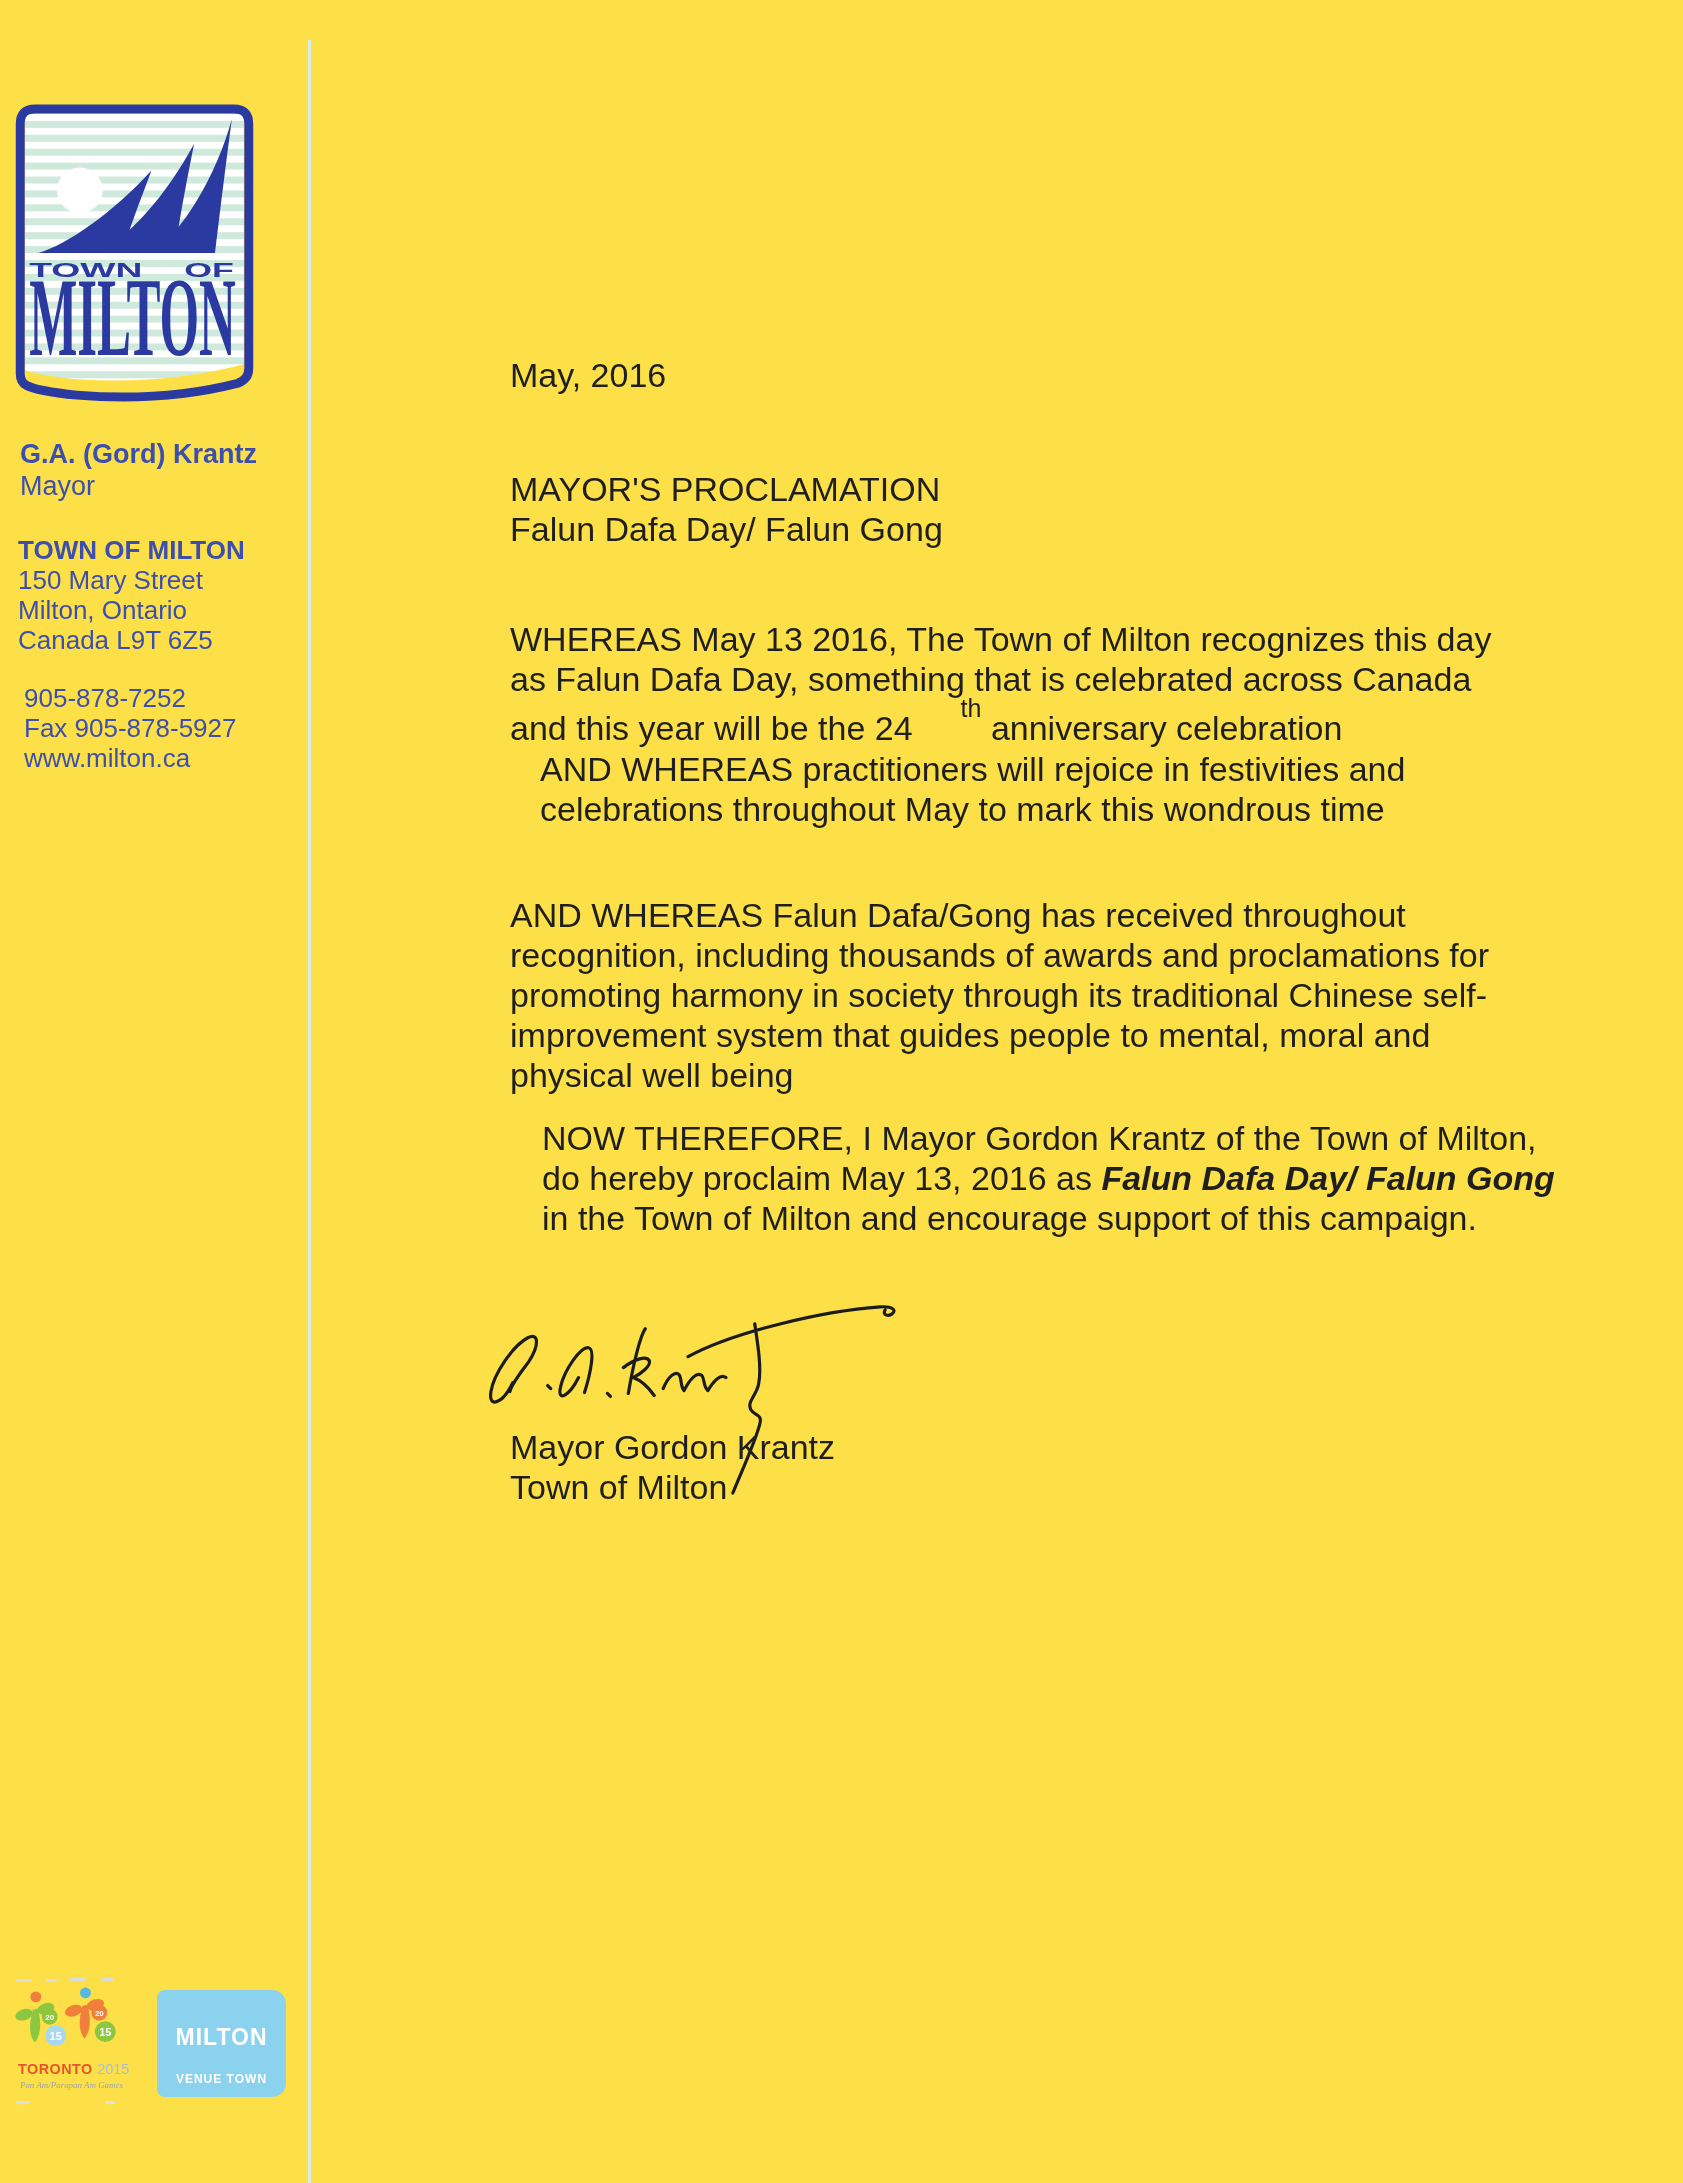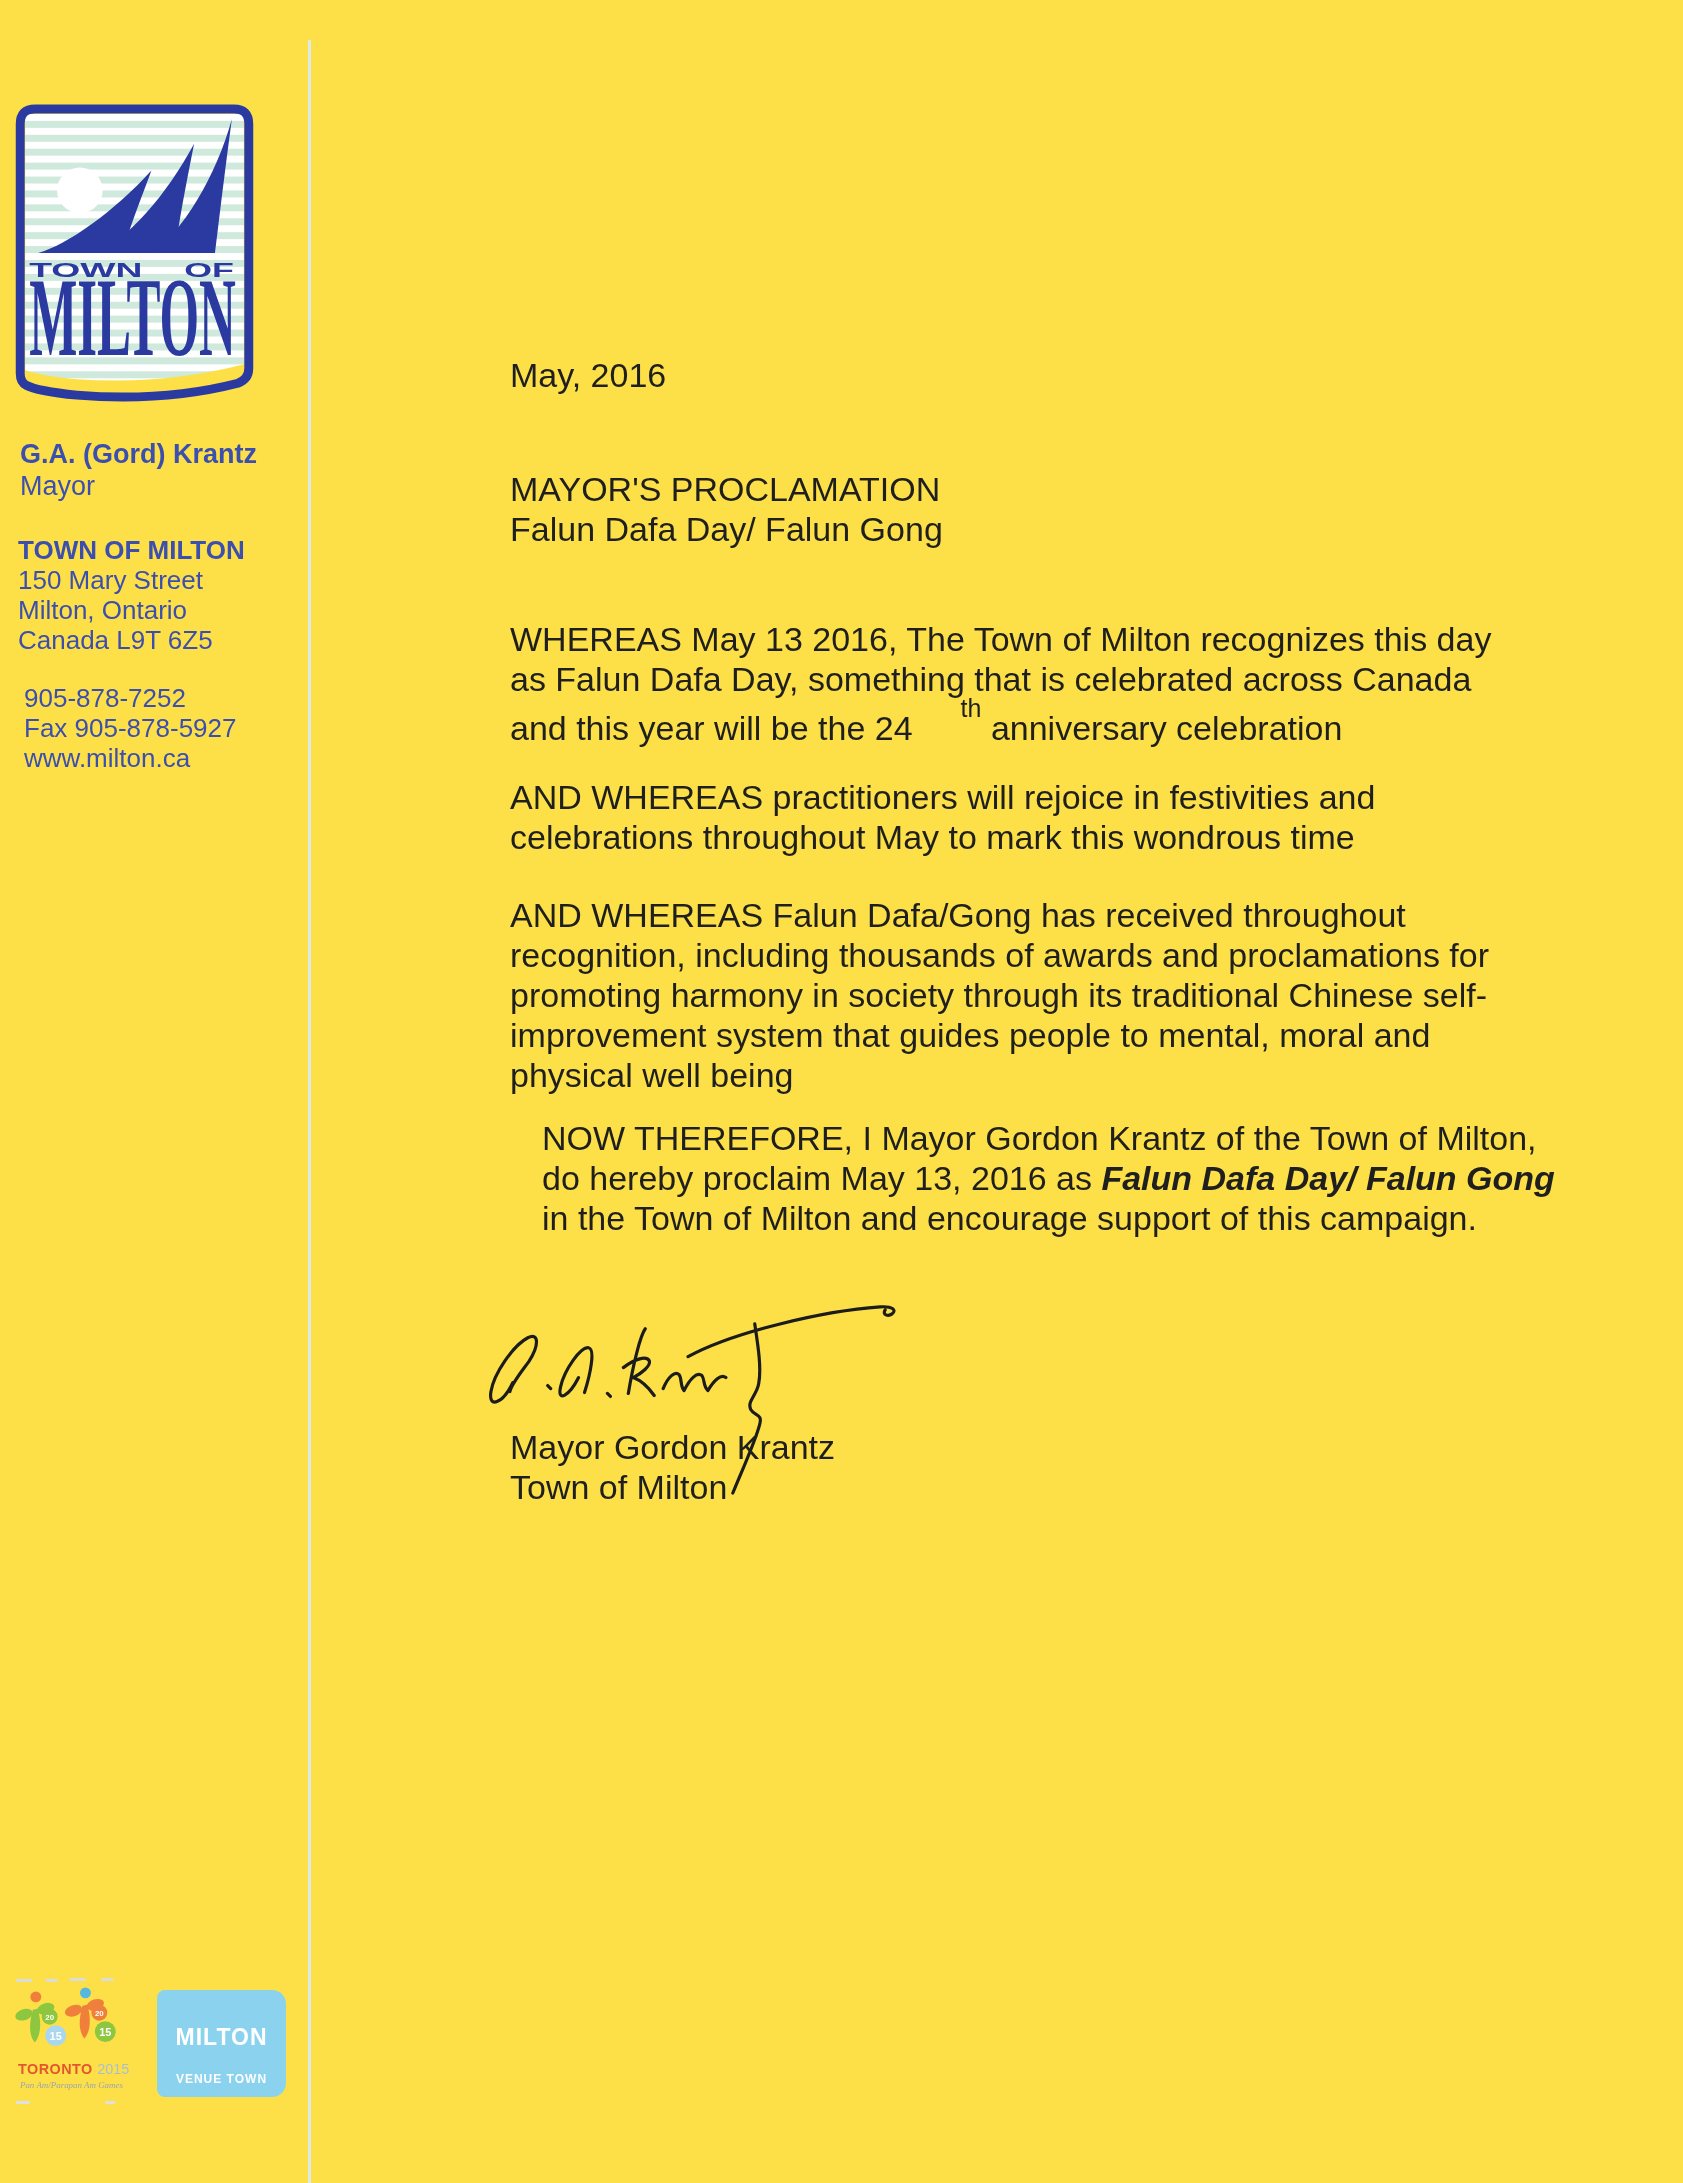--- a/index.html
+++ b/index.html
@@ -20,21 +20,21 @@
   .contact-block { position:absolute; left:24px; top:683px; color:#3c4fae; font-size:26px; line-height:30px; }
 
   .logo-text-town { font:bold 20px "Liberation Sans",sans-serif; fill:#2b3aa0; }
   .logo-text-name { font:bold 112px "Liberation Serif",serif; fill:#2b3aa0; }
 
   
   .body-txt { position:absolute; left:510px; color:#1f1f1f; font-size:34px; line-height:40px; }
   .line { white-space:nowrap; }
   .date-block { top:355px; }
   .title-block { top:469px; }
-  .p1 { top:619px; } .p2 { top:777px; } .p3 { top:895px; } .p4 { top:1118px;margin-left:32px; }
+  .p1 { top:619px; } .p2 { top:749px;margin-left:30px; } .p3 { top:895px; } .p4 { top:1118px;margin-left:32px; }
   .signoff { top:1427px; }
   sup.ord { font-size:25px; position:relative; top:-11px;margin-left:48px; }
   .bold-ital { font-weight:bold; font-style:italic; }
 
   .signature-svg { position:absolute; left:483px; top:1286px; width:428px; height:214px; }
   .signature-svg path { stroke:#1c1c1c; stroke-width:3.2; fill:none; stroke-linecap:round; stroke-linejoin:round; }
 
   
   .toronto-svg { position:absolute; left:10px; top:1976px; width:135px; height:131px; }
   .badge-sm { font:bold 8px "Liberation Sans",sans-serif; fill:#ffffff; text-anchor:middle; }

